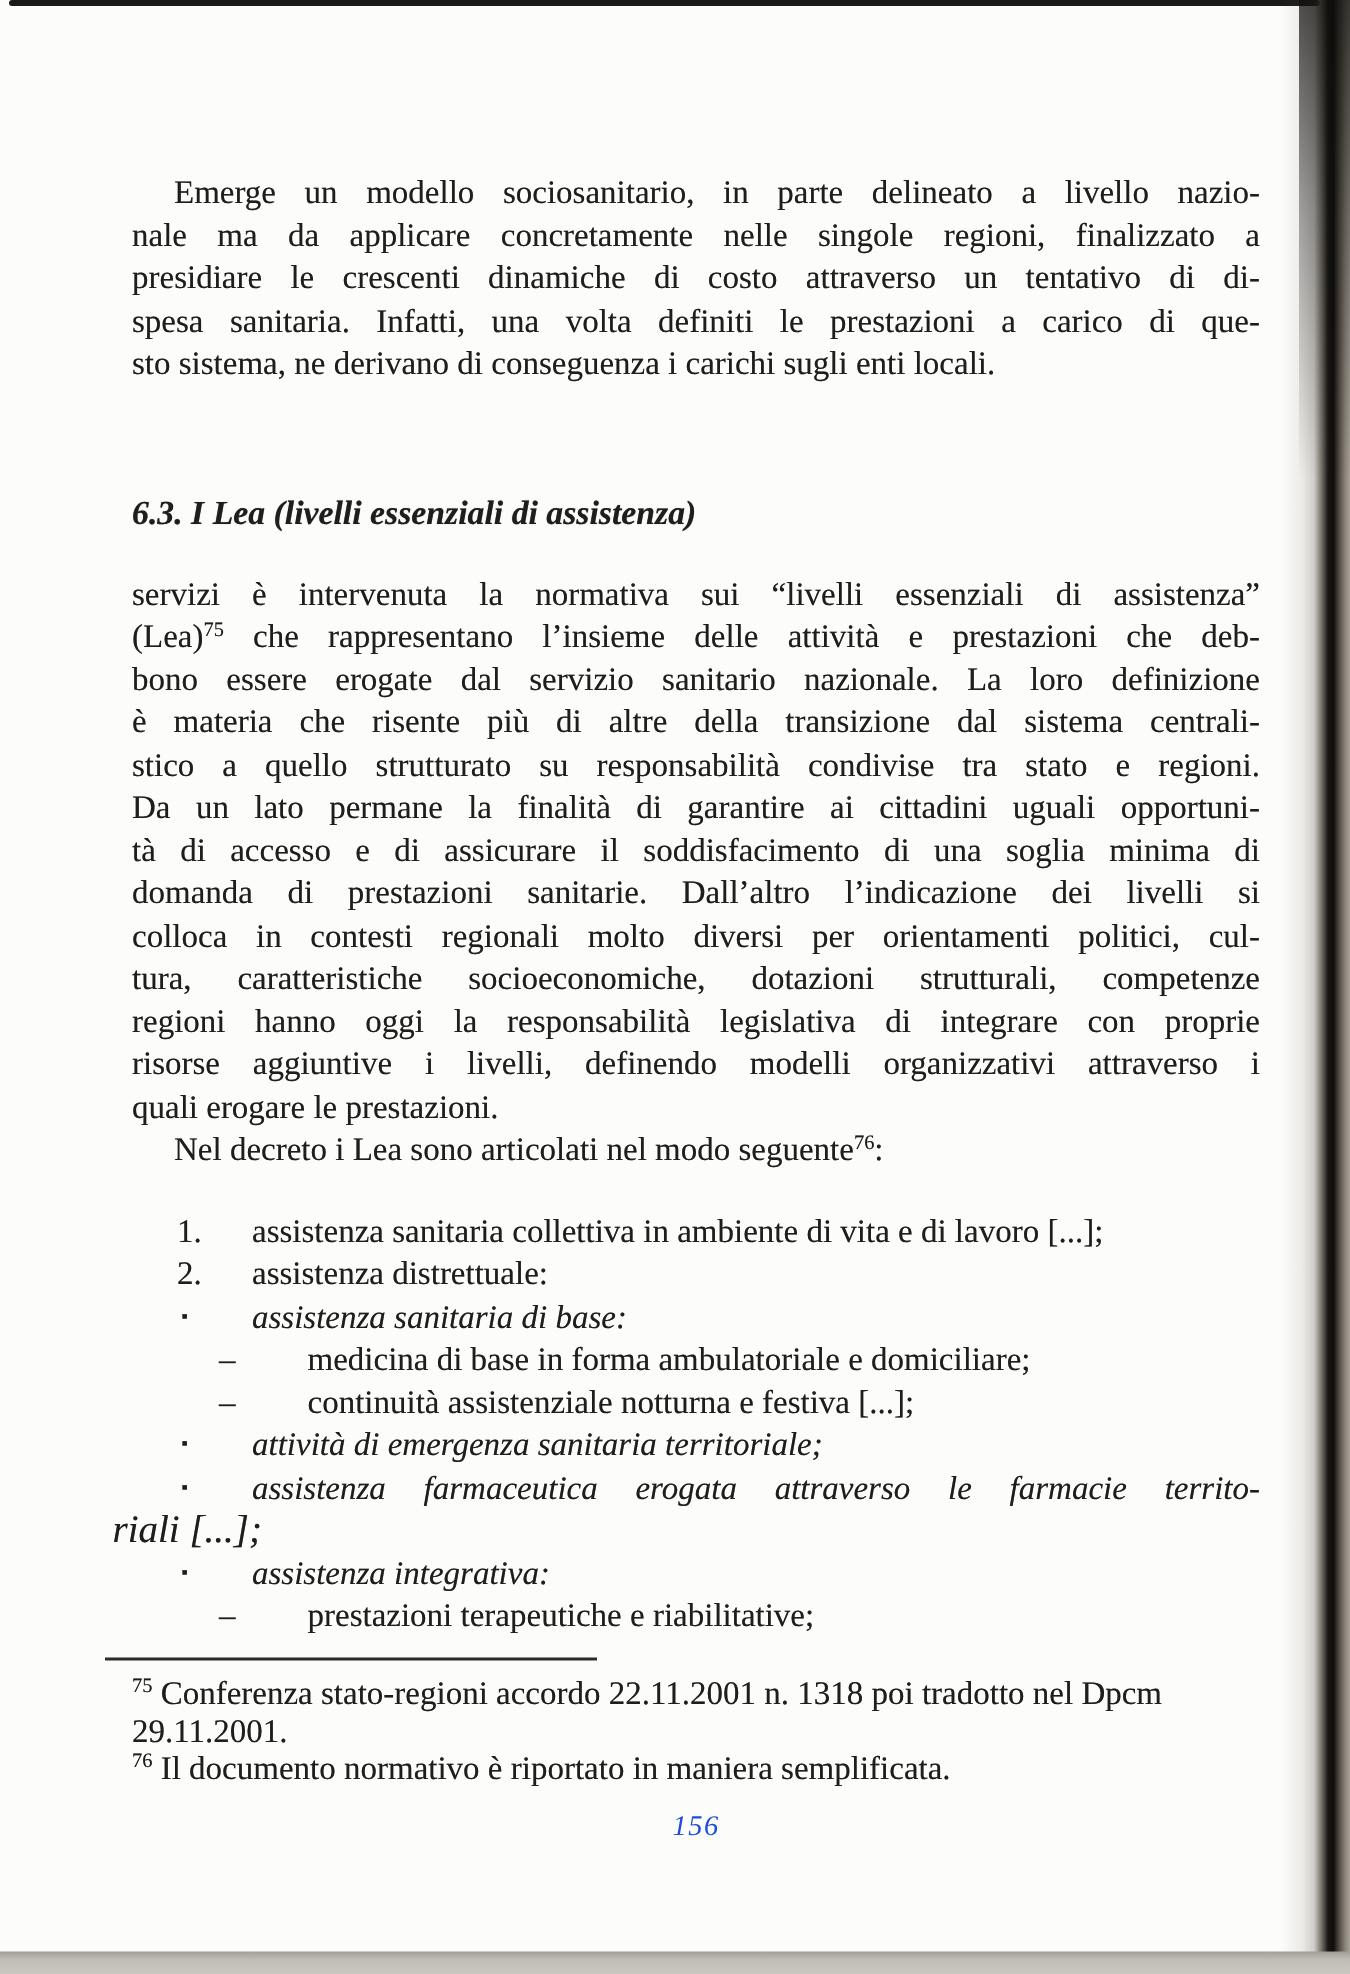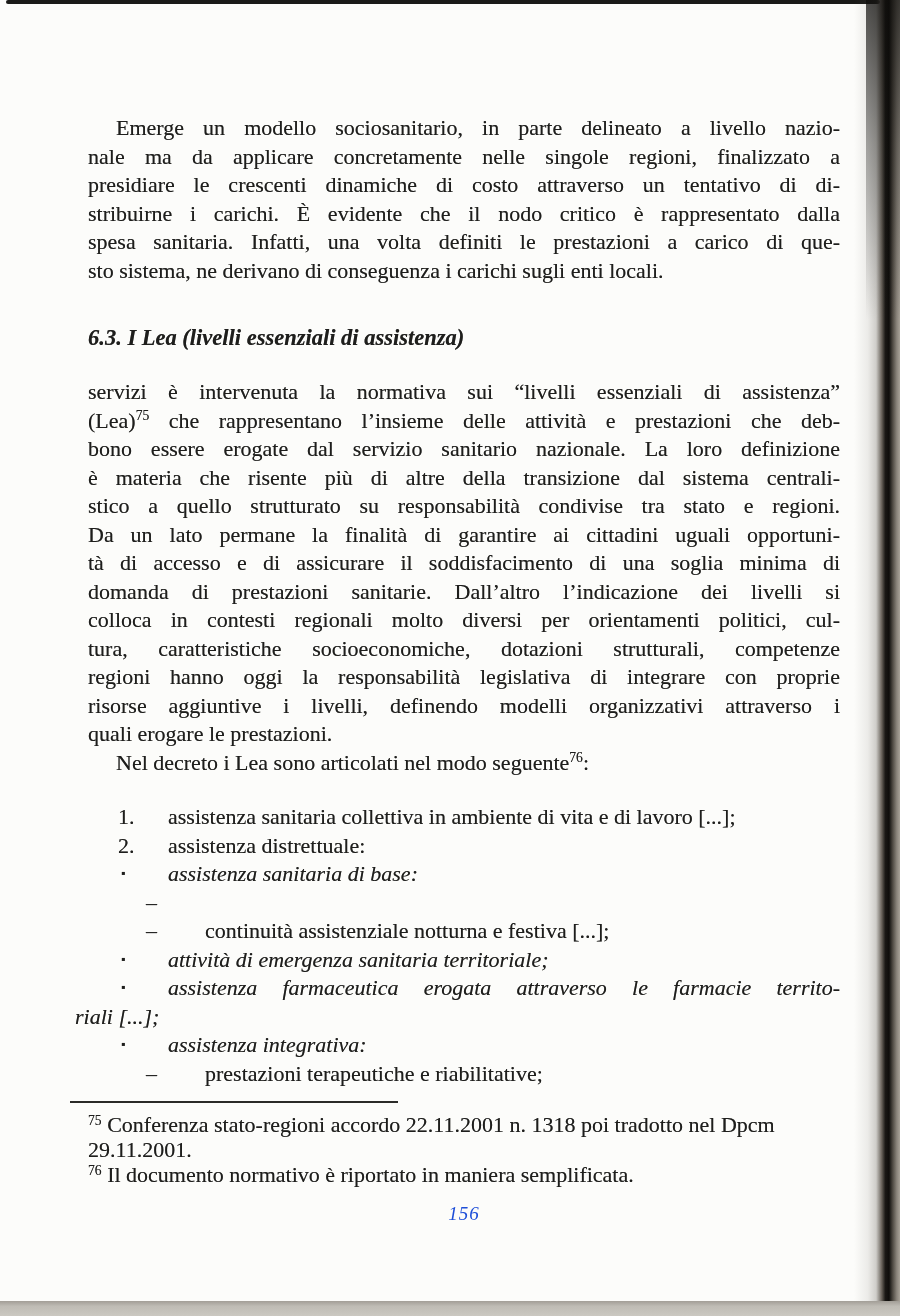--- a/index.html
+++ b/index.html
@@ -13,34 +13,34 @@
   .content{position:absolute;left:88px;top:114px;width:752px;}
   .pline{
     font-size:22px;line-height:28.5px;
     text-align:justify;text-align-last:justify;
     text-shadow:0 0 .4px rgba(20,20,20,.55);
   }
   .pline.last{text-align-last:auto;}
   .pline.indent{text-indent:28px;}
   sup{font-size:.62em;line-height:0;vertical-align:baseline;position:relative;top:-.55em;}
   .heading{
-    margin-top:38px;font-size:22.5px;font-weight:bold;font-style:italic;
+    margin-top:70px;font-size:22.5px;font-weight:bold;font-style:italic;
     line-height:30px;text-shadow:0 0 .5px rgba(20,20,20,.6);
   }
   .para2{margin-top:25px;}
   .list{margin-top:26px;}
   .li{display:flex;font-size:22px;line-height:28.5px;text-shadow:0 0 .4px rgba(20,20,20,.55);}
   .li-num{padding-left:30px;}  .li-num .marker{width:50px;flex:none;}
   .li-sq{padding-left:33px;}   .li-sq .marker{width:47px;flex:none;font-size:12px;position:relative;top:-1px;}
   .li-dash{padding-left:58px;} .li-dash .marker{width:59px;flex:none;}
   .litext{flex:1;}
   .litext.italic{font-style:italic;}
   .litext.justify{text-align:justify;text-align-last:justify;}
   .li-cont{
-    font-size:22px;line-height:28.5px;font-style:italic;margin-left:-13px;
+    font-size:26px;line-height:28.5px;font-style:italic;margin-left:-13px;
     text-shadow:0 0 .4px rgba(20,20,20,.55);
   }
   .fnrule{margin-top:13px;margin-left:-18px;width:328px;border:0;border-top:2px solid #2b2b28;}
   .footnotes{margin-top:9px;}
   .footnotes .pline{font-size:22px;line-height:25px;text-align:left;text-align-last:auto;}
   .pageno{margin-top:16px;text-align:center;font-style:italic;font-size:19px;letter-spacing:1px;color:#1d4ed8;}
   
   .top-line{position:absolute;top:0;left:6px;right:20px;height:4px;background:#1a1a18;border-radius:2px;}
   .spine{
     position:absolute;top:0;right:0;bottom:14px;width:46px;
@@ -61,21 +61,20 @@
 <body>
 
 <div class="page">
   <div class="top-line"></div>
 
   <div class="content">
     <div class="para1">
         <div class="pline indent">Emerge un modello sociosanitario, in parte delineato a livello nazio-</div>
         <div class="pline">nale ma da applicare concretamente nelle singole regioni, finalizzato a</div>
         <div class="pline">presidiare le crescenti dinamiche di costo attraverso un tentativo di di-</div>
-        <div class="pline">stribuirne i carichi. È evidente che il nodo critico è rappresentato dalla</div>
         <div class="pline">spesa sanitaria. Infatti, una volta definiti le prestazioni a carico di que-</div>
         <div class="pline last">sto sistema, ne derivano di conseguenza i carichi sugli enti locali.</div>
       </div>
 
     <div class="heading">6.3. I Lea (livelli essenziali di assistenza)</div>
 
     <div class="para2">
         <div class="pline">servizi è intervenuta la normativa sui “livelli essenziali di assistenza”</div>
         <div class="pline">(Lea)<sup>75</sup> che rappresentano l’insieme delle attività e prestazioni che deb-</div>
         <div class="pline">bono essere erogate dal servizio sanitario nazionale. La loro definizione</div>
@@ -103,20 +102,21 @@
         <div class="li li-num">
           <span class="marker">2.</span>
           <span class="litext">assistenza distrettuale:</span>
         </div>
         <div class="li li-sq">
           <span class="marker">▪</span>
           <span class="litext italic">assistenza sanitaria di base:</span>
         </div>
         <div class="li li-dash">
           <span class="marker">–</span>
+          <span class="litext">medicina di base in forma ambulatoriale e domiciliare;</span>
         </div>
         <div class="li li-dash">
           <span class="marker">–</span>
           <span class="litext">continuità assistenziale notturna e festiva [...];</span>
         </div>
         <div class="li li-sq">
           <span class="marker">▪</span>
           <span class="litext italic">attività di emergenza sanitaria territoriale;</span>
         </div>
         <div class="li li-sq">

